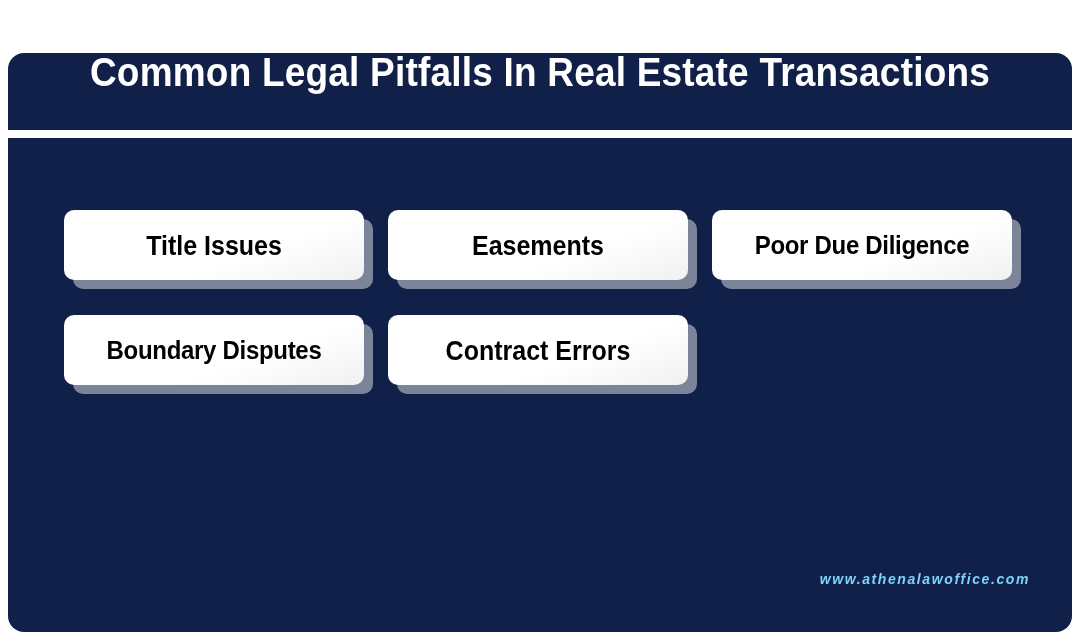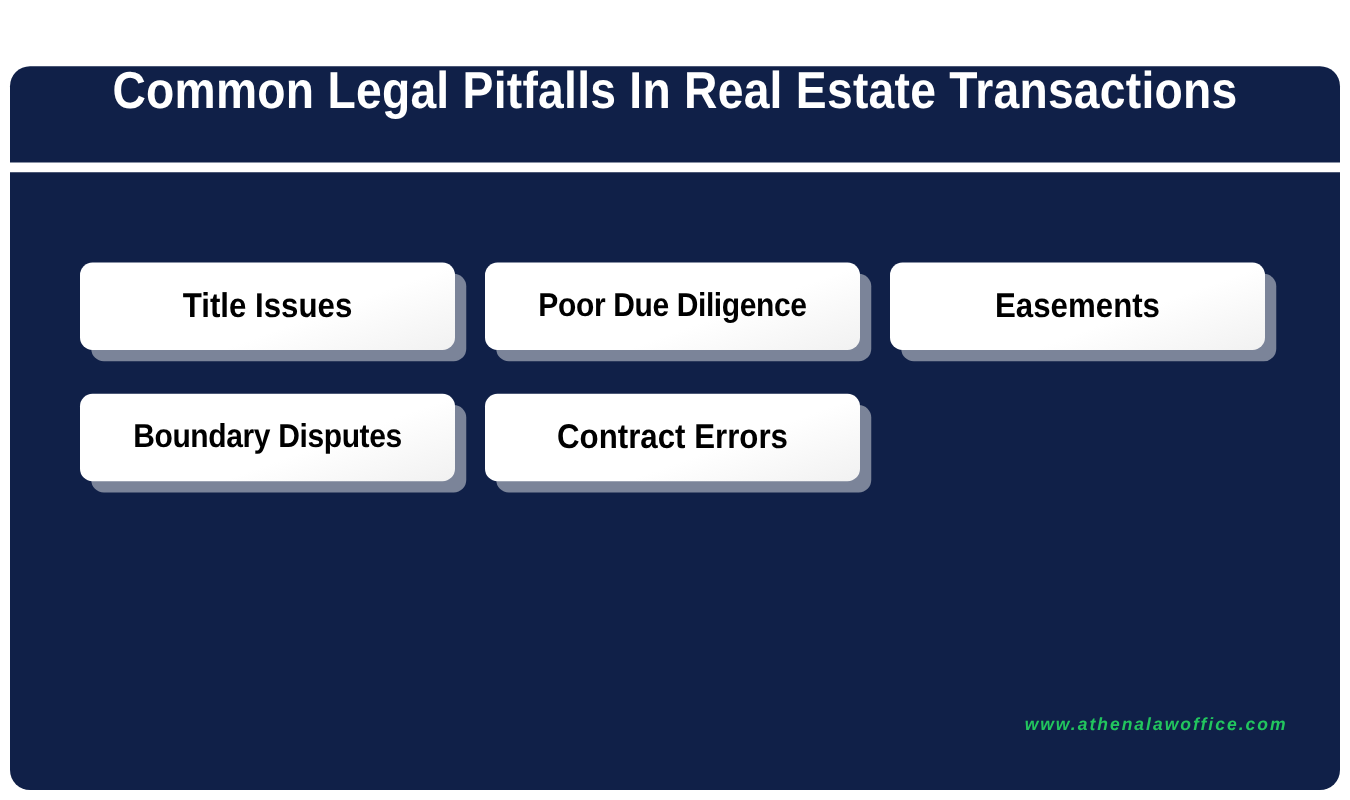--- a/index.html
+++ b/index.html
@@ -129,21 +129,21 @@
   .card-label.tight {
     font-size: 24px;
     letter-spacing: -0.3px;
   }
 
   
   .footer-url {
     position: absolute;
     right: 42px;
     bottom: 45px;
-    color: #22c55e;
+    color: #7dd3fc;
     font-size: 14px;
     font-weight: bold;
     font-style: italic;
     letter-spacing: 1.6px;
     white-space: nowrap;
     margin-left: 12px;
   }
 </style>
 </head>
 <body>
@@ -161,27 +161,27 @@
     <div class="card-grid">
 
       <div class="pitfall-card">
         <div class="card-face">
           <span class="card-label">Title Issues</span>
         </div>
       </div>
 
       <div class="pitfall-card">
         <div class="card-face">
+          <span class="card-label">Easements</span>
+        </div>
+      </div>
+
+      <div class="pitfall-card">
+        <div class="card-face">
           <span class="card-label tight">Poor Due Diligence</span>
-        </div>
-      </div>
-
-      <div class="pitfall-card">
-        <div class="card-face">
-          <span class="card-label">Easements</span>
         </div>
       </div>
 
 
 
       <div class="pitfall-card">
         <div class="card-face">
           <span class="card-label tight">Boundary Disputes</span>
         </div>
       </div>

